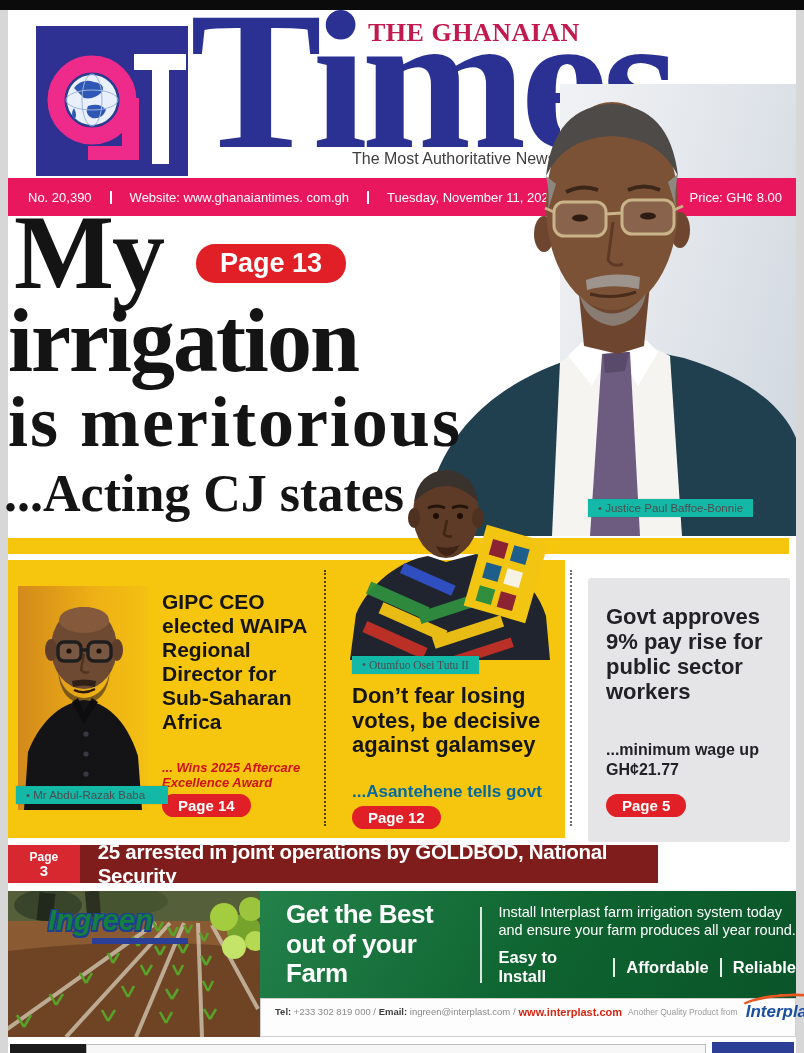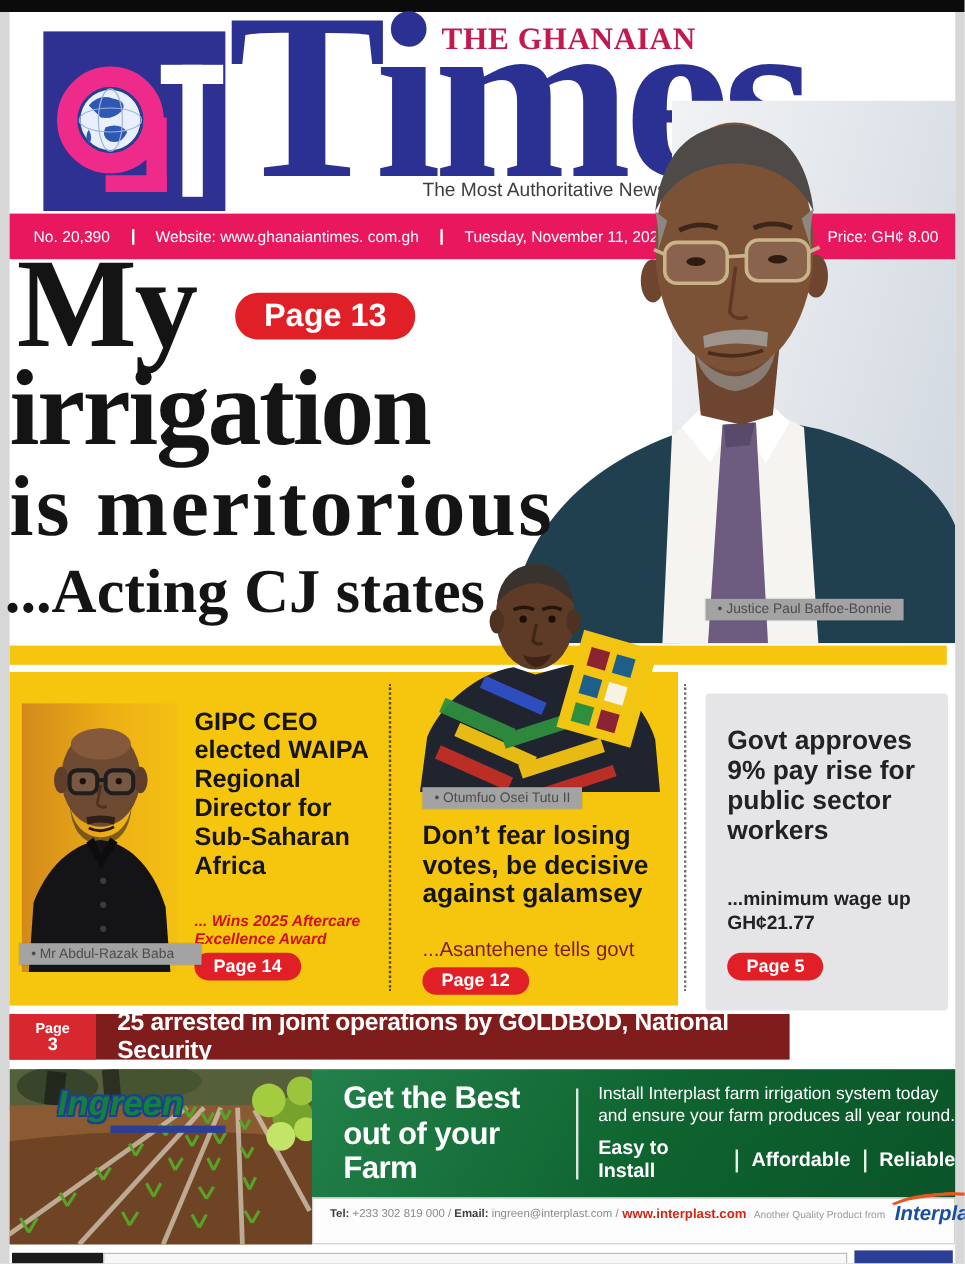--- a/index.html
+++ b/index.html
@@ -34,42 +34,42 @@
 
   
   .lead{z-index:4;font-family:"Liberation Serif","DejaVu Serif",serif;font-weight:700;color:#141414;}
   .lead-l1{left:14px;top:200px;font-size:106px;line-height:1;letter-spacing:-2px;}
   .lead-l2{left:8px;top:296px;font-size:90px;line-height:1;letter-spacing:-2px;}
   .lead-l3{left:8px;top:386px;font-size:72px;line-height:1;letter-spacing:2px;}
   .lead-l4{left:4px;top:468px;font-size:52px;line-height:1;}
   .badge{display:inline-block;background:#e02026;color:#fff;font-weight:700;
     font-family:"Liberation Sans",sans-serif;border-radius:19px;text-align:center;}
   .lead-badge{left:196px;top:244px;font-size:27px;padding:4px 24px;z-index:4;}
-  .caption{background:#a3a3a3;color:#4c4c4e;font-size:11.5px;padding:3px 10px;
+  .caption{background:#14b8a6;color:#4c4c4e;font-size:11.5px;padding:3px 10px;
     box-shadow:0 0 0 1px rgba(0,0,0,.05);white-space:nowrap;z-index:6;}
   .lead-caption{left:588px;top:499px;}
 
   
   .stripeA{left:8px;top:538px;width:781px;height:16px;background:#f6c60e;}
   .content-yellow{left:8px;top:560px;width:557px;height:278px;background:#f6c60e;}
   .divider-dotted{width:0;border-left:2px dotted #4c4309;z-index:5;}
   .div1{left:324px;top:570px;height:256px;}
   .div2{left:570px;top:570px;height:256px;border-left:2px dotted #6e6e6e;}
 
   .story-head{font-weight:700;color:#151515;z-index:5;}
   .s1-photo{left:18px;top:586px;width:130px;height:224px;z-index:5;}
   .s1-caption{left:16px;top:786px;width:152px;z-index:6;}
   .s1-head{left:162px;top:590px;width:158px;font-size:21px;line-height:1.14;}
   .s1-sub{left:162px;top:760px;width:158px;font-size:13px;line-height:1.16;font-weight:700;color:#cf1118;z-index:5;font-style:italic;}
   .s1-badge{left:162px;top:794px;font-size:15px;padding:3px 16px;z-index:5;}
 
   .s2-photo{left:348px;top:466px;width:204px;height:194px;z-index:5;}
-  .s2-caption{left:352px;top:656px;}
+  .s2-caption{left:352px;top:656px;font-family:Liberation Serif, serif;}
   .s2-head{left:352px;top:684px;width:214px;font-size:22px;line-height:1.12;}
-  .s2-sub{left:352px;top:782px;font-size:17px;font-weight:400;color:#7f1d1d;z-index:5;}
+  .s2-sub{left:352px;top:782px;font-size:17px;font-weight:700;color:#0369a1;z-index:5;}
   .s2-badge{left:352px;top:806px;font-size:15px;padding:3px 16px;z-index:5;}
 
   .s3-card{left:588px;top:578px;width:202px;height:264px;background:#e5e5e7;border-radius:3px;z-index:4;}
   .s3-head{left:606px;top:604px;width:172px;font-size:22px;line-height:1.14;color:#222226;}
   .s3-sub{left:606px;top:740px;width:172px;font-size:16px;line-height:1.25;font-weight:700;color:#222226;z-index:5;}
   .s3-badge{left:606px;top:794px;font-size:15px;padding:3px 16px;z-index:5;}
 
   
   .strap{left:8px;top:845px;width:650px;height:38px;background:#7f1d1d;display:flex;align-items:center;z-index:5;}
   .strap-badge{width:76px;height:38px;background:#d7282f;color:#fff;display:flex;flex-direction:column;

